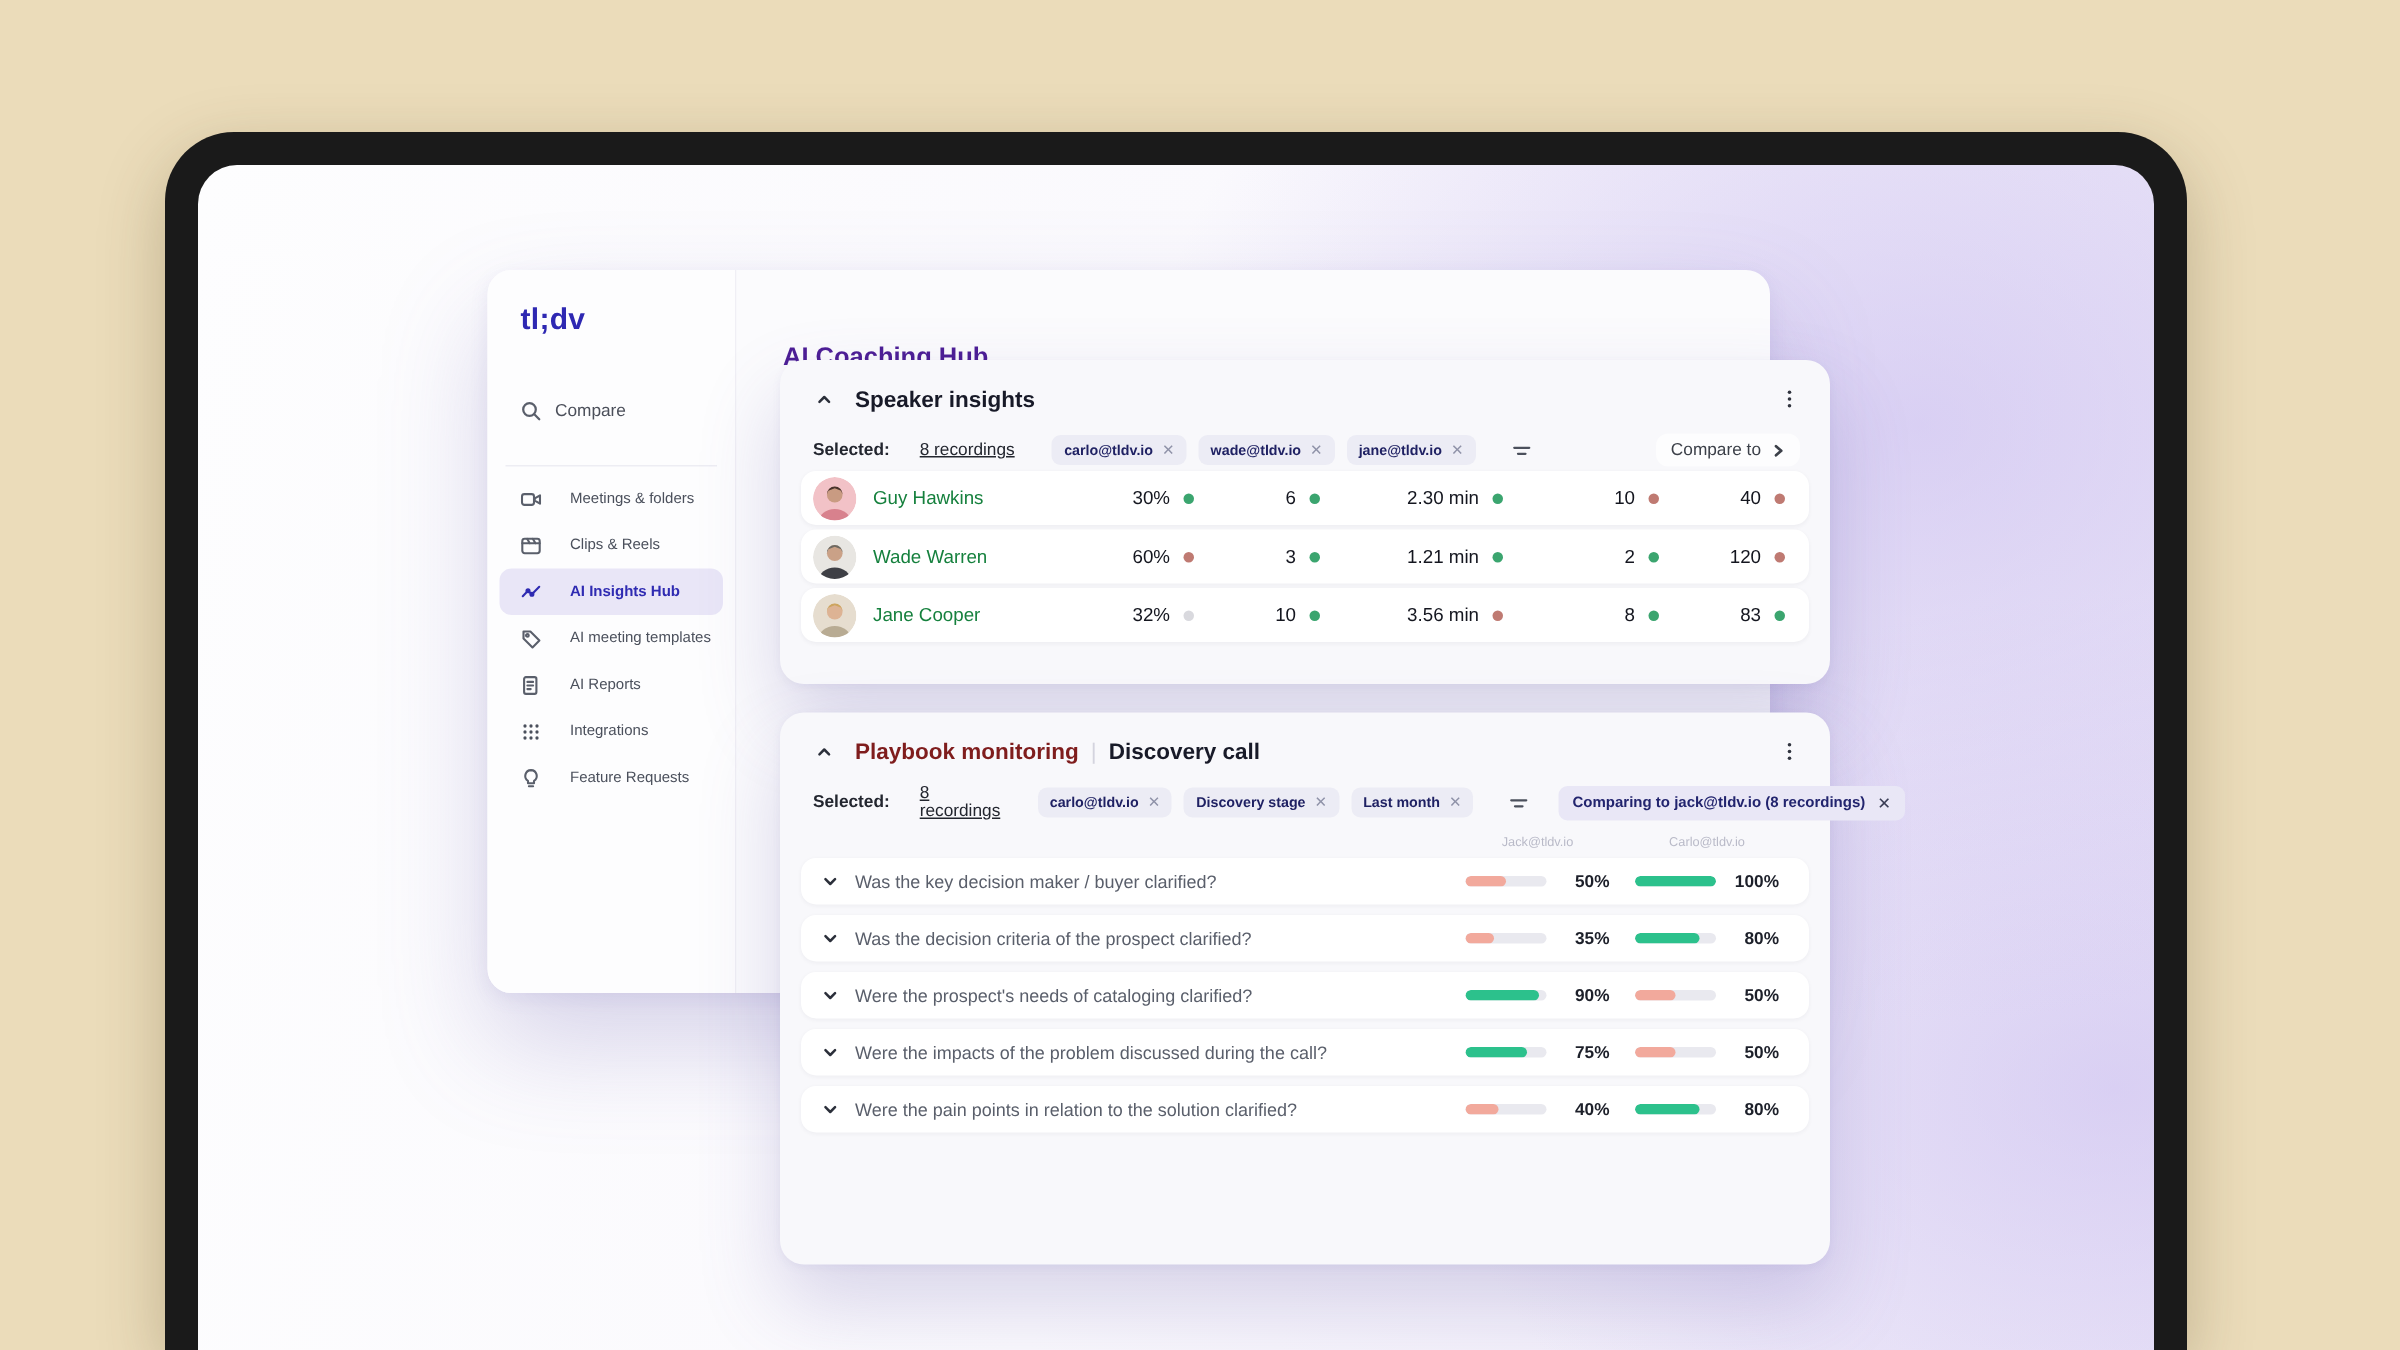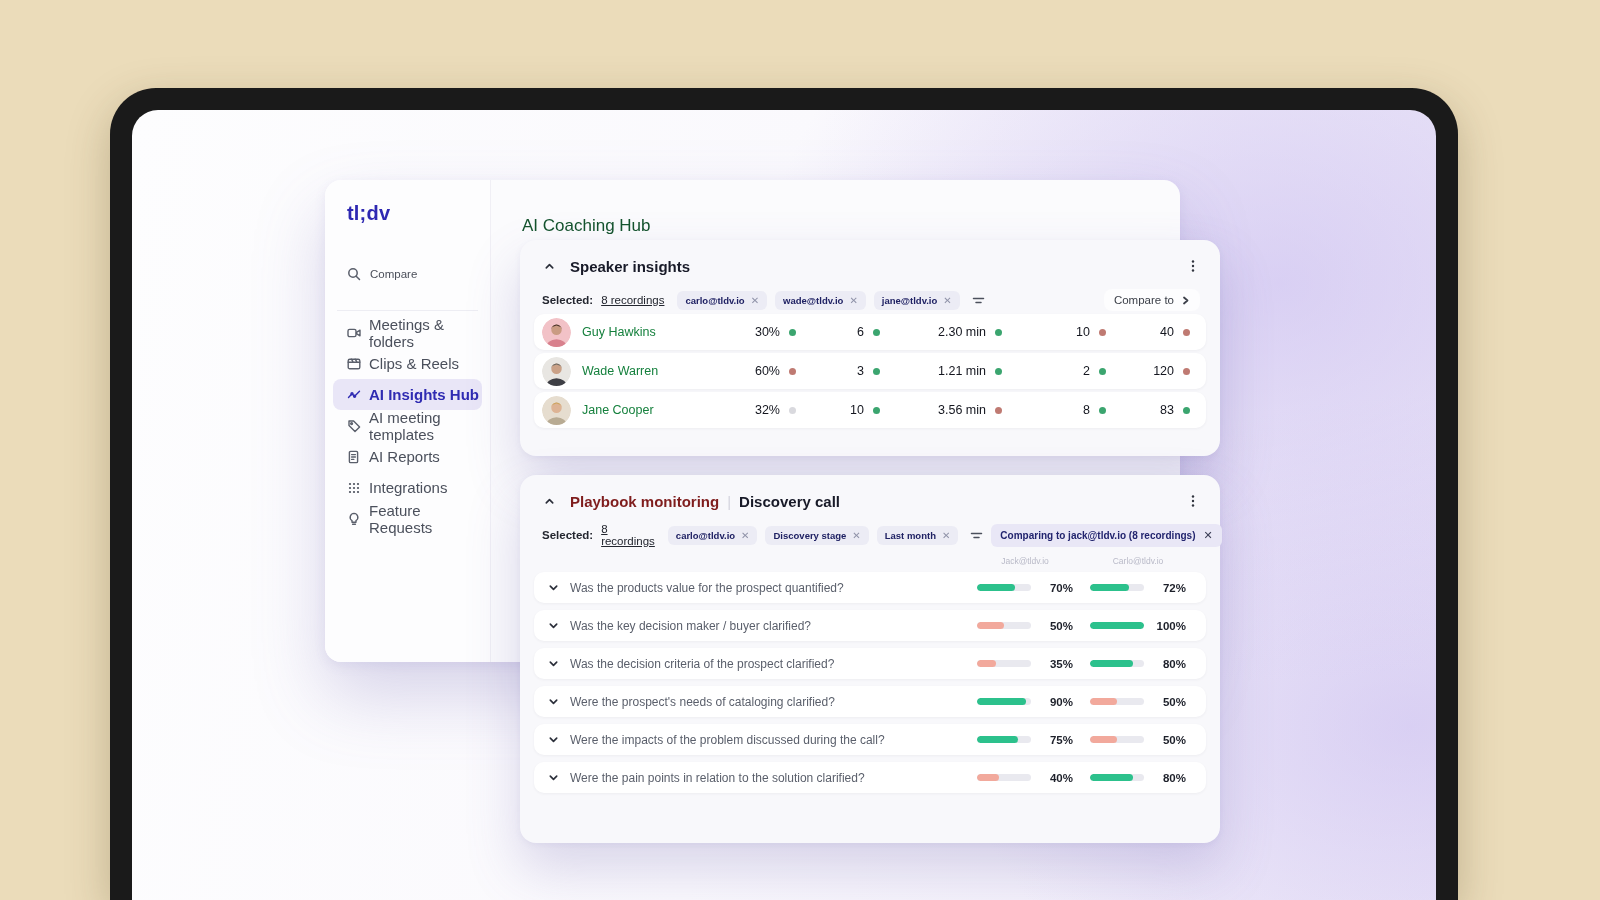--- a/index.html
+++ b/index.html
@@ -15,41 +15,41 @@
       linear-gradient(100deg,#fdfdfe 0%,#faf9fd 48%,#ece7f8 100%);}
 
   
   .appwin{position:absolute;left:193px;top:70px;width:855px;height:482px;border-radius:16px;background:#fbfbfd;
     box-shadow:0 34px 70px rgba(112,100,176,.26),0 4px 12px rgba(112,100,176,.10)}
   .sidebar{position:absolute;left:0;top:0;bottom:0;width:165px;background:#fdfdfe;border-radius:16px 0 0 16px;border-right:1px solid #f0eff5}
   .logo{margin:22px 0 0 22px;font-size:20px;line-height:22px;font-weight:800;color:#2e28b2;letter-spacing:.2px}
   .search{display:flex;align-items:center;gap:9px;margin:40px 0 0 22px;height:20px;color:#4b4f5a;font-size:11.5px;cursor:pointer}
   .search svg{width:14px;height:14px;stroke:#5a5f6b;fill:none;stroke-width:1.5;stroke-linecap:round}
   .sdiv{height:1px;background:#ededf3;margin:26px 12px 6px}
-  .nav-item{display:flex;align-items:center;gap:8px;height:31px;margin:0 8px;padding-left:14px;border-radius:8px;font-size:15px;color:#4b505c;cursor:pointer}
+  .nav-item{display:flex;align-items:center;gap:19px;height:31px;margin:0 8px;padding-left:14px;border-radius:8px;font-size:10px;color:#4b505c;cursor:pointer}
   .nav-item svg{width:14px;height:14px;stroke:#5a5f6b;fill:none;stroke-width:1.4;stroke-linecap:round;stroke-linejoin:round;flex:none}
   .nav-item.active{background:#e9e6f7;color:#2f2bb2;font-weight:700}
   .nav-item.active svg{stroke:#2f2bb2}
-  .page-title{position:absolute;left:197px;top:24px;font-size:17px;line-height:22px;font-weight:400;color:#14532d}
+  .page-title{position:absolute;left:197px;top:36px;font-size:17px;line-height:22px;font-weight:700;color:#4c1d95}
 
   
   .card{position:absolute;left:388px;width:700px;background:#f8f8fb;border-radius:16px;
     box-shadow:0 26px 54px rgba(108,96,170,.24),0 2px 6px rgba(108,96,170,.08)}
   .card.speaker{top:130px;height:216px}
   .card.playbook{top:365px;height:368px}
   .card-head{display:flex;align-items:center;padding:13px 20px 0 22px;height:26px}
   .collapse-btn{width:14px;height:14px;cursor:pointer;display:flex;align-items:center;justify-content:center}
   .collapse-btn svg,.qchev svg{width:11px;height:11px;stroke:#2b2f3a;fill:none;stroke-width:1.8;stroke-linecap:round;stroke-linejoin:round}
   .card-title{margin-left:14px;font-size:15px;font-weight:700;color:#181a28}
   .title-muted{color:#7f1d1d;font-weight:700}
   .title-sep{color:#d4d4de;margin:0 8px;font-weight:400}
   .kebab{margin-left:auto;cursor:pointer;display:flex;align-items:center}
   .kebab svg{width:14px;height:14px;fill:#30343e}
 
-  .filter-row{display:flex;align-items:center;gap:8px;padding:10px 20px 0 22px;height:22px}
+  .filter-row{display:flex;align-items:center;gap:20px;padding:10px 20px 0 22px;height:22px}
   .sel-label{font-size:11.5px;font-weight:700;color:#23262f}
   .sel-count{font-size:11.5px;color:#23262f;text-decoration:underline;margin-right:5px;cursor:pointer}
   .chip{display:inline-flex;align-items:center;gap:6px;background:#ececf5;border-radius:6px;padding:4px 8px;font-size:9.5px;font-weight:700;color:#1f2163;cursor:pointer;white-space:nowrap}
   .chip .x{color:#8f92a8;font-size:10px;font-weight:400;cursor:pointer}
   .filter-btn{margin-left:4px;cursor:pointer;display:flex;align-items:center}
   .filter-btn svg{width:13px;height:13px;stroke:#4b505c;fill:none;stroke-width:1.5;stroke-linecap:round}
   .compare{margin-left:auto;display:flex;align-items:center;gap:7px;font-size:11.5px;color:#3c4049;padding:5px 10px;border-radius:8px;background:rgba(255,255,255,.65);cursor:pointer}
   .compare svg{width:9px;height:9px;stroke:#3c4049;fill:none;stroke-width:1.8;stroke-linecap:round;stroke-linejoin:round}
   .cmp-chip{margin-left:auto;display:inline-flex;align-items:center;gap:8px;background:#e9e7f6;border-radius:6px;padding:5px 9px;font-size:10px;font-weight:700;color:#22246e;cursor:pointer;white-space:nowrap}
   .cmp-chip .x{color:#3a3d55;font-size:11px;font-weight:400}
@@ -376,120 +376,100 @@
           <span class="mini-h">Jack@tldv.io</span>
           <span class="mini-h">Carlo@tldv.io</span>
         </div>
         <div id="pb-questions">
             <div class="qrow">
               <span class="qchev">
                 <svg viewBox="0 0 12 12">
                   <path d="M2.5 4.5 6 8l3.5-3.5"></path>
                 </svg>
               </span>
-              <span class="qtext">Was the products value for the prospect quantified?</span>
-              <span class="bargroup">
-                <span class="bar">
-                  <i class="b-good" style="width: 70%;"></i>
-                </span>
-                <span class="pct">70%</span>
-              </span>
-              <span class="bargroup">
-                <span class="bar">
-                  <i class="b-good" style="width: 72%;"></i>
-                </span>
-                <span class="pct">72%</span>
+              <span class="qtext">Was the key decision maker / buyer clarified?</span>
+              <span class="bargroup">
+                <span class="bar">
+                  <i class="b-bad" style="width: 50%;"></i>
+                </span>
+                <span class="pct">50%</span>
+              </span>
+              <span class="bargroup">
+                <span class="bar">
+                  <i class="b-good" style="width: 100%;"></i>
+                </span>
+                <span class="pct">100%</span>
               </span>
             </div>
             <div class="qrow">
               <span class="qchev">
                 <svg viewBox="0 0 12 12">
                   <path d="M2.5 4.5 6 8l3.5-3.5"></path>
                 </svg>
               </span>
-              <span class="qtext">Was the key decision maker / buyer clarified?</span>
-              <span class="bargroup">
-                <span class="bar">
-                  <i class="b-bad" style="width: 50%;"></i>
-                </span>
-                <span class="pct">50%</span>
-              </span>
-              <span class="bargroup">
-                <span class="bar">
-                  <i class="b-good" style="width: 100%;"></i>
-                </span>
-                <span class="pct">100%</span>
+              <span class="qtext">Was the decision criteria of the prospect clarified?</span>
+              <span class="bargroup">
+                <span class="bar">
+                  <i class="b-bad" style="width: 35%;"></i>
+                </span>
+                <span class="pct">35%</span>
+              </span>
+              <span class="bargroup">
+                <span class="bar">
+                  <i class="b-good" style="width: 80%;"></i>
+                </span>
+                <span class="pct">80%</span>
               </span>
             </div>
             <div class="qrow">
               <span class="qchev">
                 <svg viewBox="0 0 12 12">
                   <path d="M2.5 4.5 6 8l3.5-3.5"></path>
                 </svg>
               </span>
-              <span class="qtext">Was the decision criteria of the prospect clarified?</span>
-              <span class="bargroup">
-                <span class="bar">
-                  <i class="b-bad" style="width: 35%;"></i>
-                </span>
-                <span class="pct">35%</span>
-              </span>
-              <span class="bargroup">
-                <span class="bar">
-                  <i class="b-good" style="width: 80%;"></i>
-                </span>
-                <span class="pct">80%</span>
+              <span class="qtext">Were the prospect's needs of cataloging clarified?</span>
+              <span class="bargroup">
+                <span class="bar">
+                  <i class="b-good" style="width: 90%;"></i>
+                </span>
+                <span class="pct">90%</span>
+              </span>
+              <span class="bargroup">
+                <span class="bar">
+                  <i class="b-bad" style="width: 50%;"></i>
+                </span>
+                <span class="pct">50%</span>
               </span>
             </div>
             <div class="qrow">
               <span class="qchev">
                 <svg viewBox="0 0 12 12">
                   <path d="M2.5 4.5 6 8l3.5-3.5"></path>
                 </svg>
               </span>
-              <span class="qtext">Were the prospect's needs of cataloging clarified?</span>
-              <span class="bargroup">
-                <span class="bar">
-                  <i class="b-good" style="width: 90%;"></i>
-                </span>
-                <span class="pct">90%</span>
+              <span class="qtext">Were the impacts of the problem discussed during the call?</span>
+              <span class="bargroup">
+                <span class="bar">
+                  <i class="b-good" style="width: 75%;"></i>
+                </span>
+                <span class="pct">75%</span>
               </span>
               <span class="bargroup">
                 <span class="bar">
                   <i class="b-bad" style="width: 50%;"></i>
                 </span>
                 <span class="pct">50%</span>
               </span>
             </div>
             <div class="qrow">
               <span class="qchev">
                 <svg viewBox="0 0 12 12">
                   <path d="M2.5 4.5 6 8l3.5-3.5"></path>
                 </svg>
               </span>
-              <span class="qtext">Were the impacts of the problem discussed during the call?</span>
-              <span class="bargroup">
-                <span class="bar">
-                  <i class="b-good" style="width: 75%;"></i>
-                </span>
-                <span class="pct">75%</span>
-              </span>
-              <span class="bargroup">
-                <span class="bar">
-                  <i class="b-bad" style="width: 50%;"></i>
-                </span>
-                <span class="pct">50%</span>
-              </span>
-            </div>
-            <div class="qrow">
-              <span class="qchev">
-                <svg viewBox="0 0 12 12">
-                  <path d="M2.5 4.5 6 8l3.5-3.5"></path>
-                </svg>
-              </span>
               <span class="qtext">Were the pain points in relation to the solution clarified?</span>
               <span class="bargroup">
                 <span class="bar">
                   <i class="b-bad" style="width: 40%;"></i>
                 </span>
                 <span class="pct">40%</span>
               </span>
               <span class="bargroup">
                 <span class="bar">
                   <i class="b-good" style="width: 80%;"></i>

